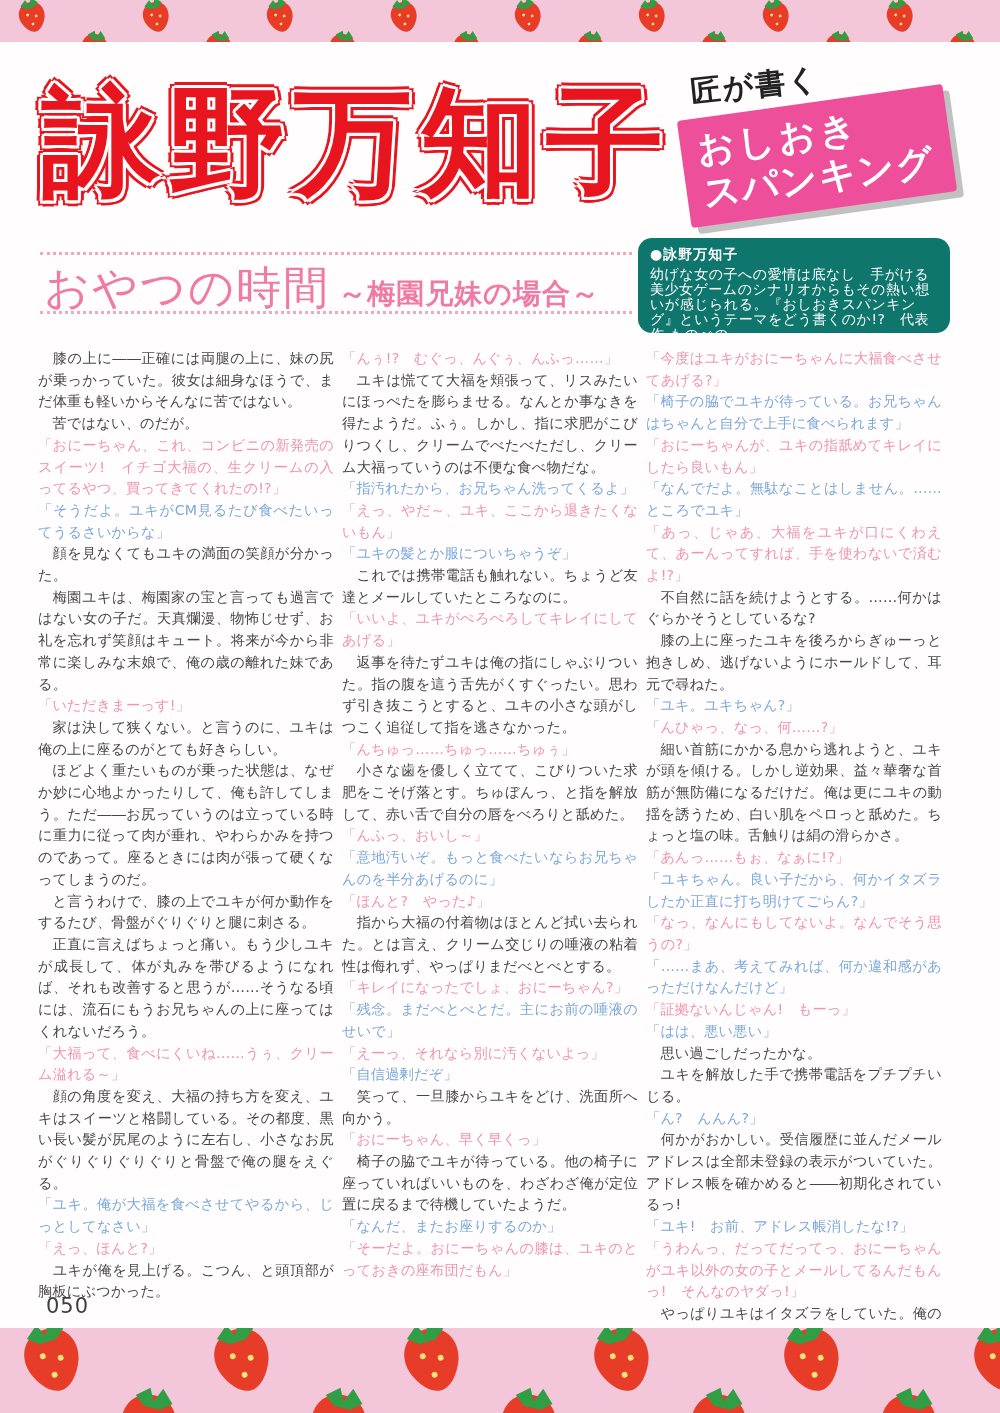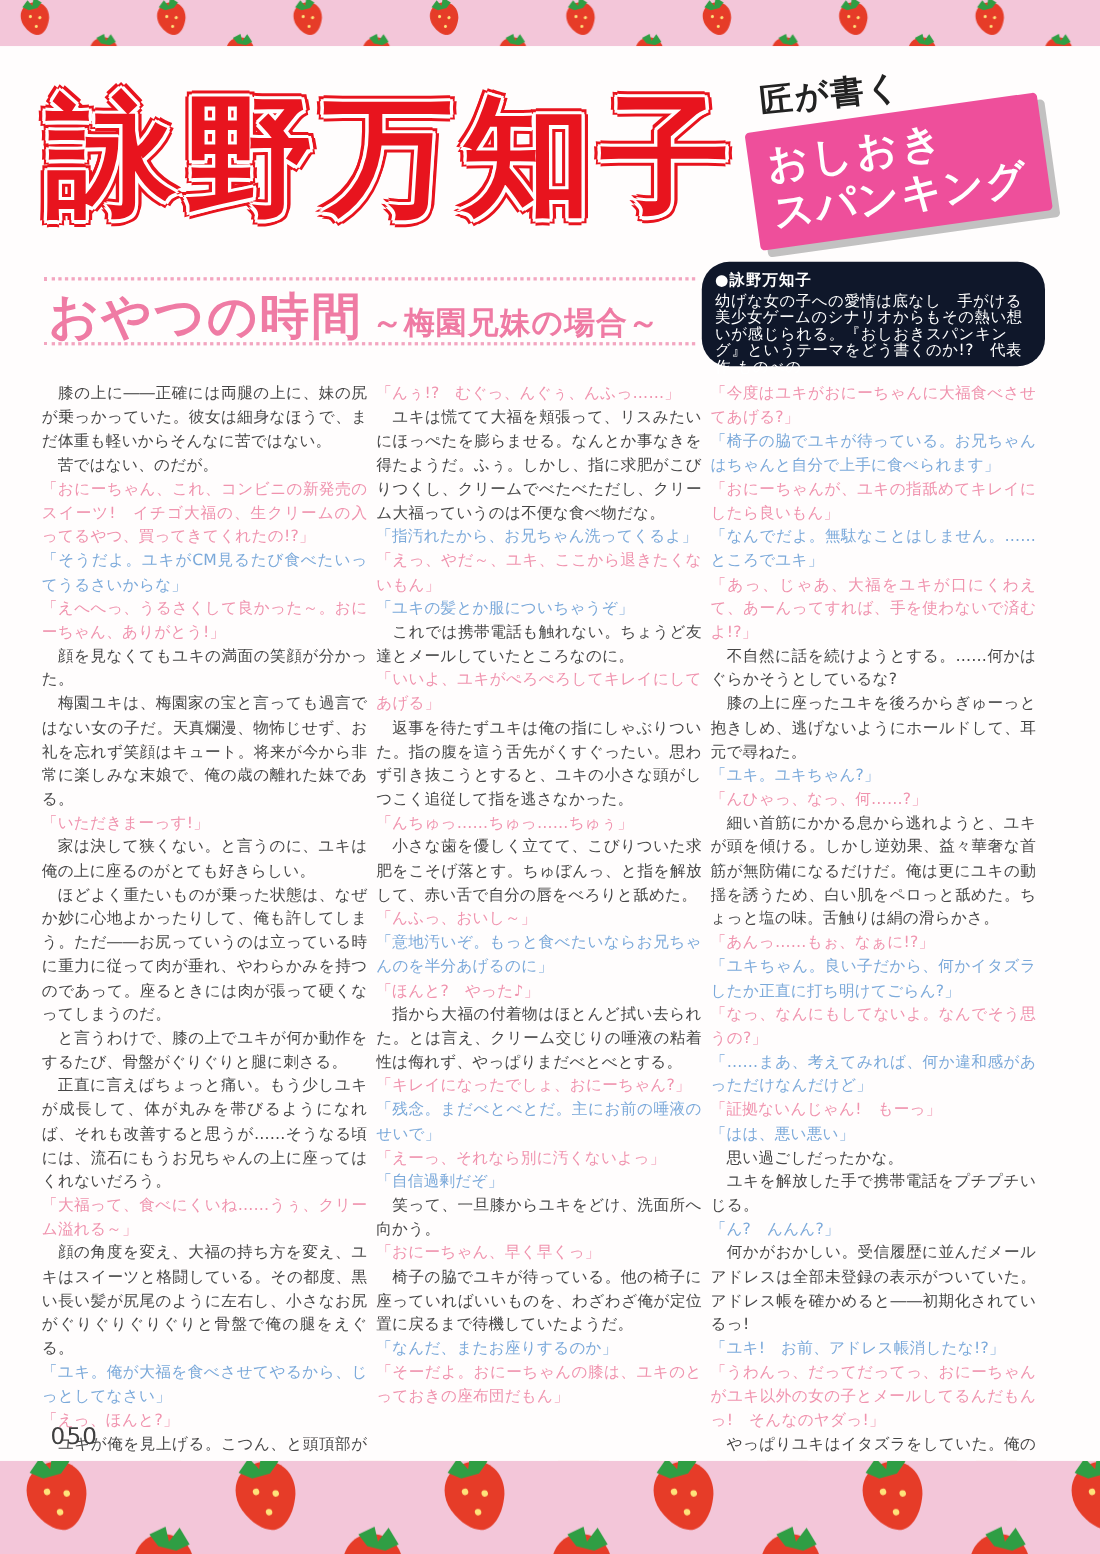--- a/index.html
+++ b/index.html
@@ -38,26 +38,26 @@
   }
   .badge .b1{font-size:37px;font-weight:bold;color:#fff;letter-spacing:3px;line-height:1.2;}
   .badge .b2{font-size:37px;font-weight:bold;color:#fff;letter-spacing:1px;line-height:1.2;}
   
   .dotline{position:absolute;left:40px;width:592px;height:0;border-top:3px dotted #f3a6c0;}
   .dot1{top:252px;} .dot2{top:311px;}
   .section-title{
     position:absolute;left:44px;top:258px;width:600px;white-space:nowrap;
     color:#ef7ba4;
   }
-  .section-title .main{font-size:45px;font-weight:bold;letter-spacing:2px;}
+  .section-title .main{font-size:45px;font-weight:normal;letter-spacing:2px;}
   .section-title .sub{font-size:28px;font-weight:bold;letter-spacing:1px;margin-left:8px;text-align:center;}
   
   .bio{
     position:absolute;left:638px;top:238px;width:312px;height:95px;
-    background:#0f172a;border-radius:25px;color:#fff;
+    background:#0f766e;border-radius:14px;color:#fff;
     padding:8px 12px;box-sizing:border-box;
   }
   .bio .name{font-size:14px;font-weight:bold;margin-bottom:3px;letter-spacing:1px;}
   .bio .body{font-size:14px;line-height:15px;letter-spacing:.5px;}
   
   .columns{position:absolute;left:38px;top:348px;width:924px;height:978px;
     display:flex;gap:8px;}
   .col{width:296px;overflow:hidden;}
   .para{
     margin:0;font-size:14.2px;line-height:21.7px;letter-spacing:.2px;
@@ -128,21 +128,20 @@
   <div class="name">●詠野万知子</div>
   <div class="body">幼げな女の子への愛情は底なし　手がける美少女ゲームのシナリオからもその熱い想いが感じられる。『おしおきスパンキング』というテーマをどう書くのか!?　代表作 ものべの</div>
 </div>
 
 <div class="columns">
   <div class="col">
       <p class="para c-body">　膝の上に――正確には両腿の上に、妹の尻が乗っかっていた。彼女は細身なほうで、まだ体重も軽いからそんなに苦ではない。</p>
       <p class="para c-body">　苦ではない、のだが。</p>
       <p class="para c-pink">「おにーちゃん、これ、コンビニの新発売のスイーツ!　イチゴ大福の、生クリームの入ってるやつ、買ってきてくれたの!?」</p>
       <p class="para c-blue">「そうだよ。ユキがCM見るたび食べたいってうるさいからな」</p>
-      <p class="para c-pink">「えへへっ、うるさくして良かった～。おにーちゃん、ありがとう!」</p>
       <p class="para c-body">　顔を見なくてもユキの満面の笑顔が分かった。</p>
       <p class="para c-body">　梅園ユキは、梅園家の宝と言っても過言ではない女の子だ。天真爛漫、物怖じせず、お礼を忘れず笑顔はキュート。将来が今から非常に楽しみな末娘で、俺の歳の離れた妹である。</p>
       <p class="para c-pink">「いただきまーっす!」</p>
       <p class="para c-body">　家は決して狭くない。と言うのに、ユキは俺の上に座るのがとても好きらしい。</p>
       <p class="para c-body">　ほどよく重たいものが乗った状態は、なぜか妙に心地よかったりして、俺も許してしまう。ただ――お尻っていうのは立っている時に重力に従って肉が垂れ、やわらかみを持つのであって。座るときには肉が張って硬くなってしまうのだ。</p>
       <p class="para c-body">　と言うわけで、膝の上でユキが何か動作をするたび、骨盤がぐりぐりと腿に刺さる。</p>
       <p class="para c-body">　正直に言えばちょっと痛い。もう少しユキが成長して、体が丸みを帯びるようになれば、それも改善すると思うが……そうなる頃には、流石にもうお兄ちゃんの上に座ってはくれないだろう。</p>
       <p class="para c-pink">「大福って、食べにくいね……うぅ、クリーム溢れる～」</p>
       <p class="para c-body">　顔の角度を変え、大福の持ち方を変え、ユキはスイーツと格闘している。その都度、黒い長い髪が尻尾のように左右し、小さなお尻がぐりぐりぐりぐりと骨盤で俺の腿をえぐる。</p>
       <p class="para c-blue">「ユキ。俺が大福を食べさせてやるから、じっとしてなさい」</p>

